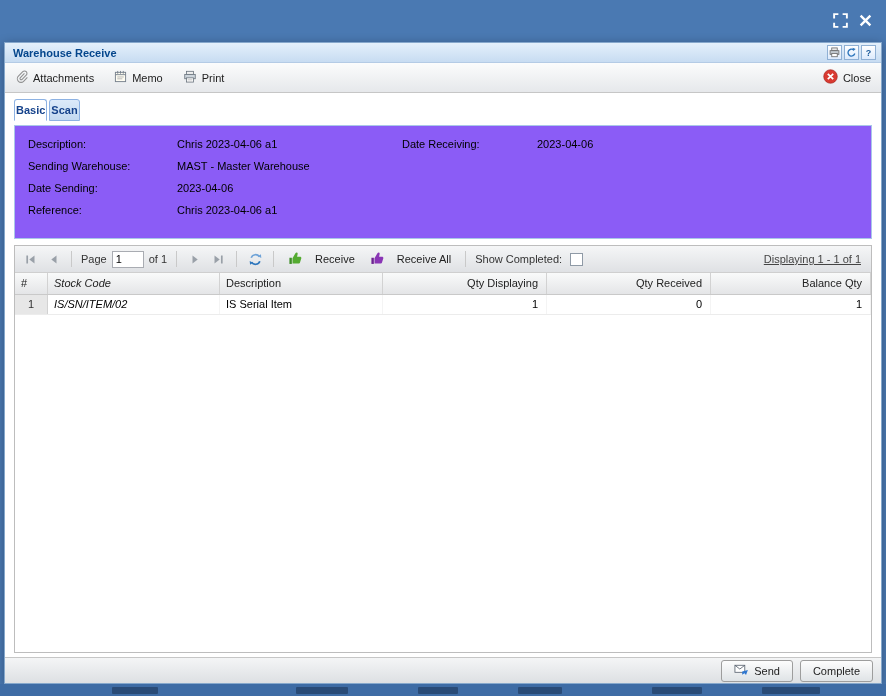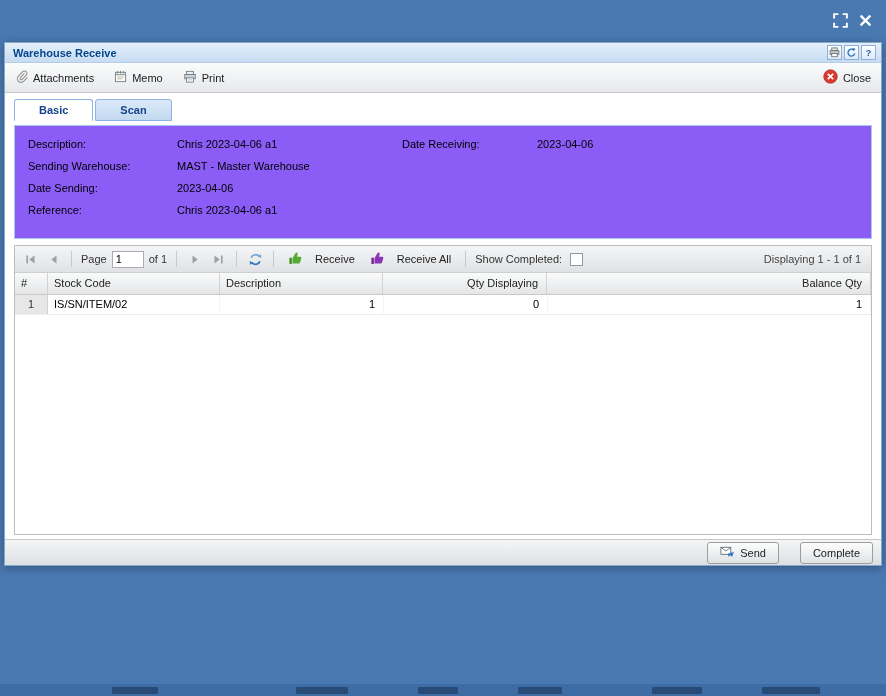--- a/index.html
+++ b/index.html
@@ -10,21 +10,21 @@
     font-family: "Liberation Sans", sans-serif;
     font-size: 11px;
     overflow: hidden;
   }
   .screen-icons { position: absolute; top: 12px; right: 14px; display: flex; gap: 10px; align-items: center; }
   .sbtn { display: inline-flex; cursor: pointer; }
   .bottom-strip { position: absolute; left: 0; bottom: 0; width: 886px; height: 12px; background: #3e6ca5; }
   .artifact { position: absolute; bottom: 2px; height: 7px; background: rgba(8,22,44,.38); border-radius: 1px; }
 
   .window {
-    position: absolute; left: 4px; top: 42px; width: 878px; height: 524px;
+    position: absolute; left: 4px; top: 42px; width: 878px; height: 642px;
     background: #fff; border: 1px solid #86a8cc; box-shadow: 0 2px 10px rgba(0,0,0,.3);
     display: flex; flex-direction: column;
   }
   .titlebar {
     flex: 0 0 20px; background: linear-gradient(#e4f0fb, #c7dcf2);
     border-bottom: 1px solid #b4cbe5; display: flex; align-items: center; padding: 0 5px 0 8px;
   }
   .titlebar .title { color: #04468c; font-weight: bold; }
   .tb-tools { margin-left: auto; display: flex; gap: 2px; }
   .tb-tool {
@@ -35,21 +35,21 @@
 
   .toolbar {
     flex: 0 0 30px; background: linear-gradient(#fbfcfc, #e6e8eb); border-bottom: 1px solid #c6c6c6;
     display: flex; align-items: center; padding: 0 8px; gap: 16px;
   }
   .tbtn { display: inline-flex; align-items: center; gap: 5px; color: #222; cursor: pointer; padding: 2px; }
   .tb-spacer { margin-left: auto; }
 
   .tabstrip { flex: 0 0 28px; display: flex; align-items: flex-end; padding: 6px 0 0 9px; gap: 2px; }
   .tab {
-    padding: 4px 24px; border: 1px solid #8db2e3; border-radius: 3px 3px 0 0;
+    padding: 4px 1px; border: 1px solid #8db2e3; border-radius: 3px 3px 0 0;
     color: #15428b; font-weight: bold; cursor: pointer;
   }
   .tab.active { background: #fff; border-bottom-color: #fff; }
   .tab.inactive { background: linear-gradient(#dceafa, #c3d9f0); }
 
   .info-panel { margin: 4px 9px 0; height: 114px; background: #8b5cf6; border: 1px solid #aac8e8; position: relative; }
   .info-col { position: absolute; top: 12px; color: #000; }
   .info-col.left { left: 13px; }
   .info-col.right { left: 387px; }
   .info-row { height: 22px; display: flex; }
@@ -59,37 +59,37 @@
   .grid { margin: 6px 9px 4px; flex: 1; border: 1px solid #bdbdbd; background: #fff; display: flex; flex-direction: column; overflow: hidden; }
   .gtb {
     flex: 0 0 27px; background: linear-gradient(#f5f6f7, #dfe1e4); border-bottom: 1px solid #cfcfcf;
     display: flex; align-items: center; padding: 0 6px; gap: 5px; color: #333;
   }
   .pgbtn { width: 18px; height: 18px; display: inline-flex; align-items: center; justify-content: center; cursor: pointer; }
   .pg-input { width: 32px; height: 17px; border: 1px solid #a9acb2; padding: 0 3px; font: 11px "Liberation Sans", sans-serif; }
   .vsep { width: 1px; height: 16px; background: #c9c9c9; margin: 0 4px; }
   .gbtn { display: inline-flex; align-items: center; gap: 12px; padding: 2px 5px; cursor: pointer; color: #222; }
   .chk { width: 13px; height: 13px; background: #fff; border: 1px solid #8f9aa6; margin-left: 3px; cursor: pointer; }
-  .displaying { margin-left: auto; color: #444; padding-right: 4px; }
+  .displaying { margin-left: auto; color: #444; padding-right: 4px; text-decoration: underline; }
 
   .ghead { flex: 0 0 22px; display: flex; background: linear-gradient(#f9fafa, #e4e5e7); border-bottom: 1px solid #c9c9c9; color: #222; }
   .hcell { border-right: 1px solid #d2d2d2; padding: 4px 6px 0; cursor: pointer; }
   .hcell.num { text-align: right; padding-right: 8px; }
   .grow { flex: 0 0 20px; display: flex; border-bottom: 1px solid #ececec; background: #fff; cursor: pointer; }
   .gcell { padding: 3px 6px 0; border-right: 1px solid #f4f4f4; }
   .gcell.num { text-align: right; padding-right: 8px; }
   .gcell.rownum { background: #e7e7e7; border-right: 1px solid #d2d2d2; text-align: center; color: #333; }
   .gbody { flex: 1; background: #fff; }
 
-  .c0 { width: 33px; } .c1 { width: 172px; } .c2 { width: 163px; }
+  .c0 { width: 33px; } .c1 { width: 172px; font-style: italic; } .c2 { width: 163px; }
   .c3 { width: 164px; } .c4 { width: 164px; } .c5 { flex: 1; }
 
   .footer {
     flex: 0 0 26px; background: linear-gradient(#f4f5f6, #dde0e3); border-top: 1px solid #c6c6c6;
-    display: flex; align-items: center; justify-content: flex-end; gap: 21px; padding: 0 8px;
+    display: flex; align-items: center; justify-content: flex-end; gap: 7px; padding: 0 8px;
   }
   .fbtn {
     height: 22px; display: inline-flex; align-items: center; gap: 5px; padding: 0 12px;
     border: 1px solid #9d9d9d; border-radius: 3px; background: linear-gradient(#fdfdfd, #dfe3e6);
     font: 11px "Liberation Sans", sans-serif; color: #222; cursor: pointer;
   }
 </style>
 </head>
 <body>
 
@@ -265,26 +265,28 @@
       <span>Show Completed:</span>
       <span class="chk"></span>
       <span class="displaying">Displaying 1 - 1 of 1</span>
     </div>
 
     <div class="ghead">
       <span class="hcell c0">#</span>
       <span class="hcell c1">Stock Code</span>
       <span class="hcell c2">Description</span>
       <span class="hcell c3 num">Qty Displaying</span>
+      <span class="hcell c4 num">Qty Received</span>
       <span class="hcell c5 num">Balance Qty</span>
     </div>
 
     <div class="grow">
       <span class="gcell rownum c0">1</span>
       <span class="gcell c1">IS/SN/ITEM/02</span>
+      <span class="gcell c2">IS Serial Item</span>
       <span class="gcell c3 num">1</span>
       <span class="gcell c4 num">0</span>
       <span class="gcell c5 num">1</span>
     </div>
 
     <div class="gbody"></div>
   </div>
 
   <div class="footer">
     <button class="fbtn">

